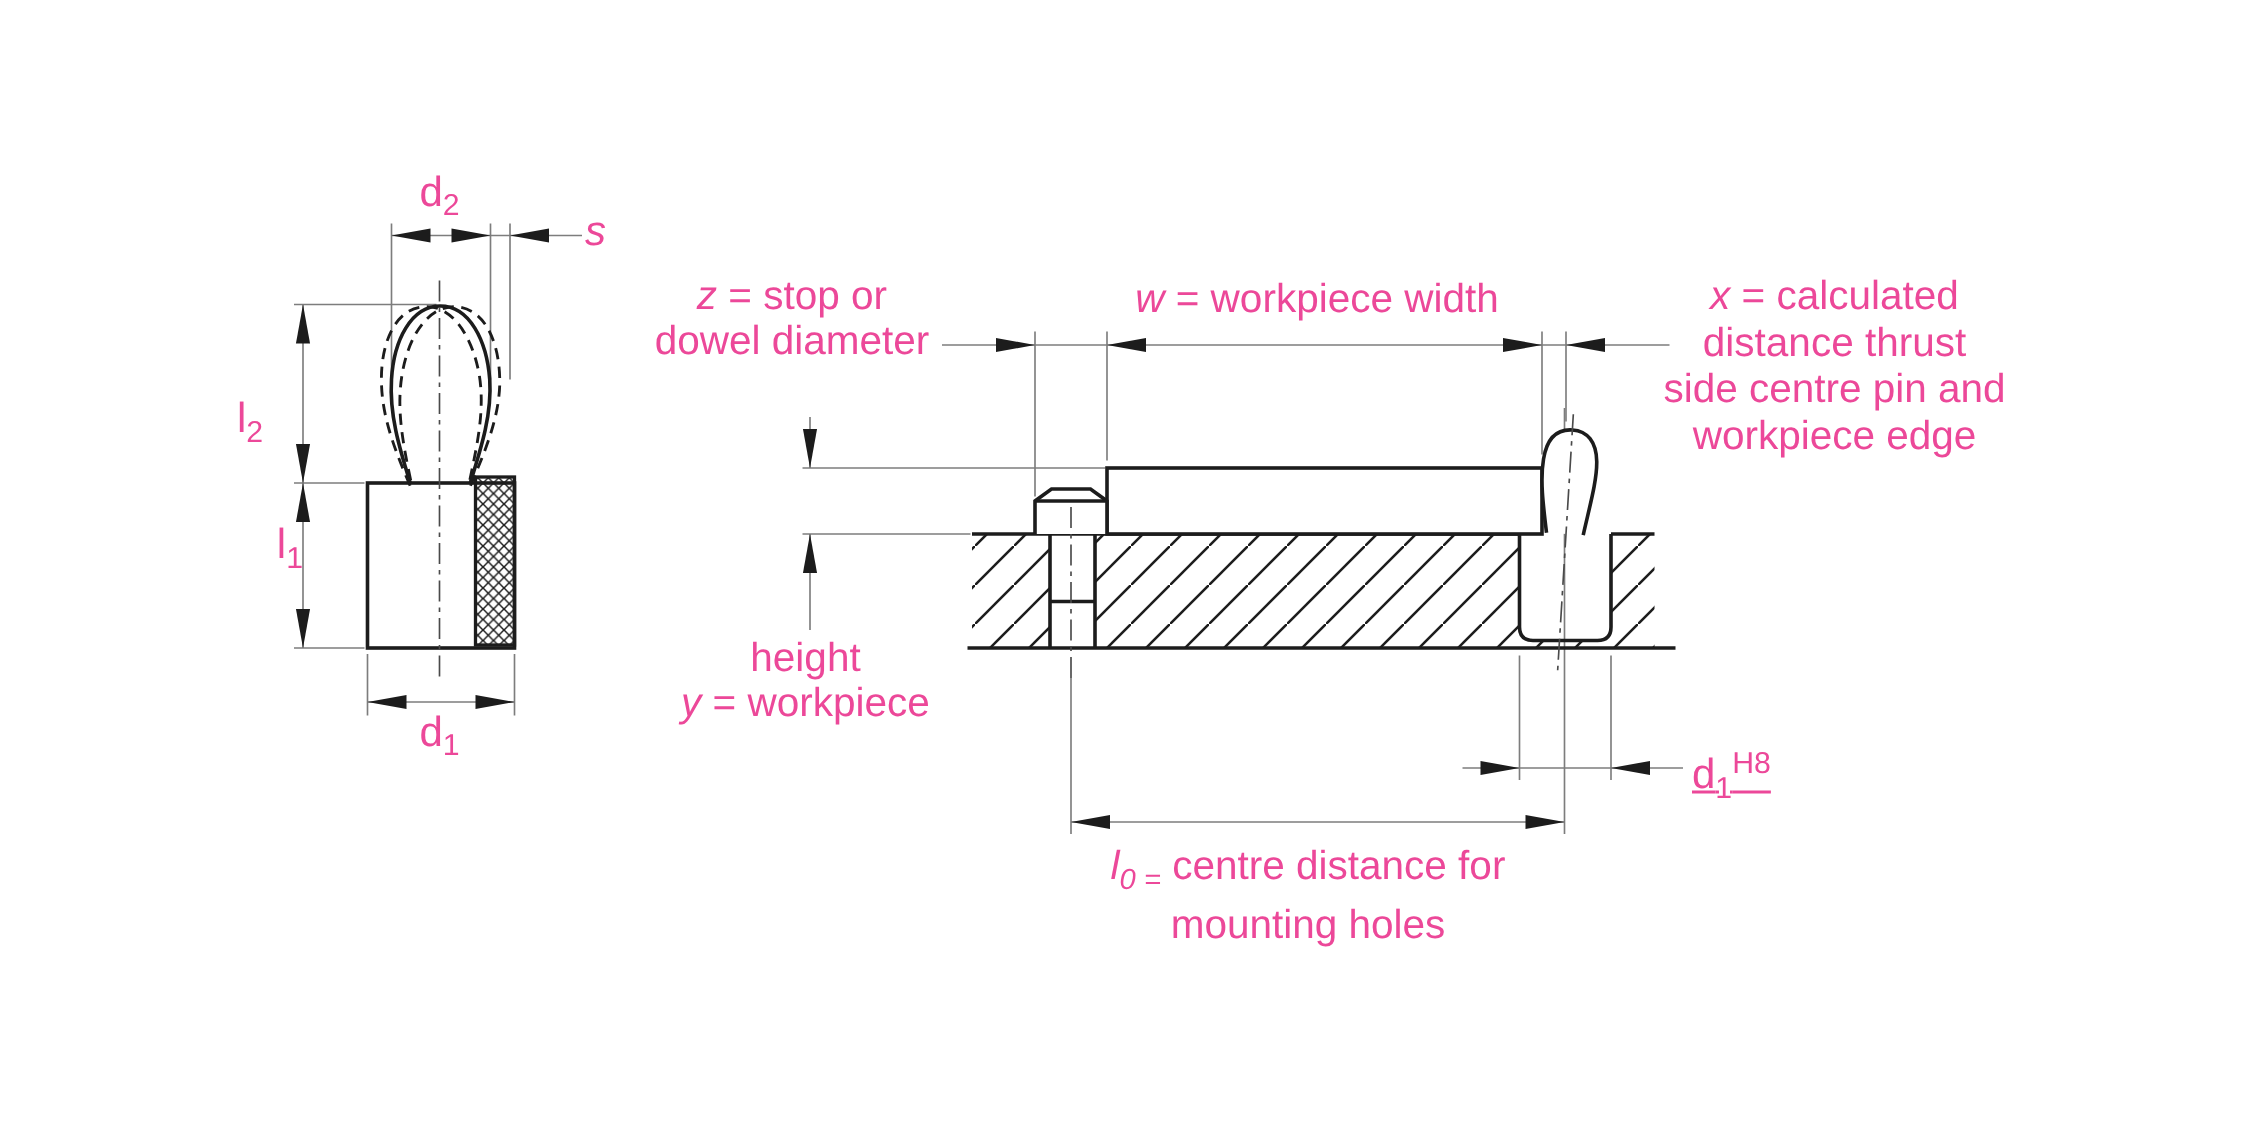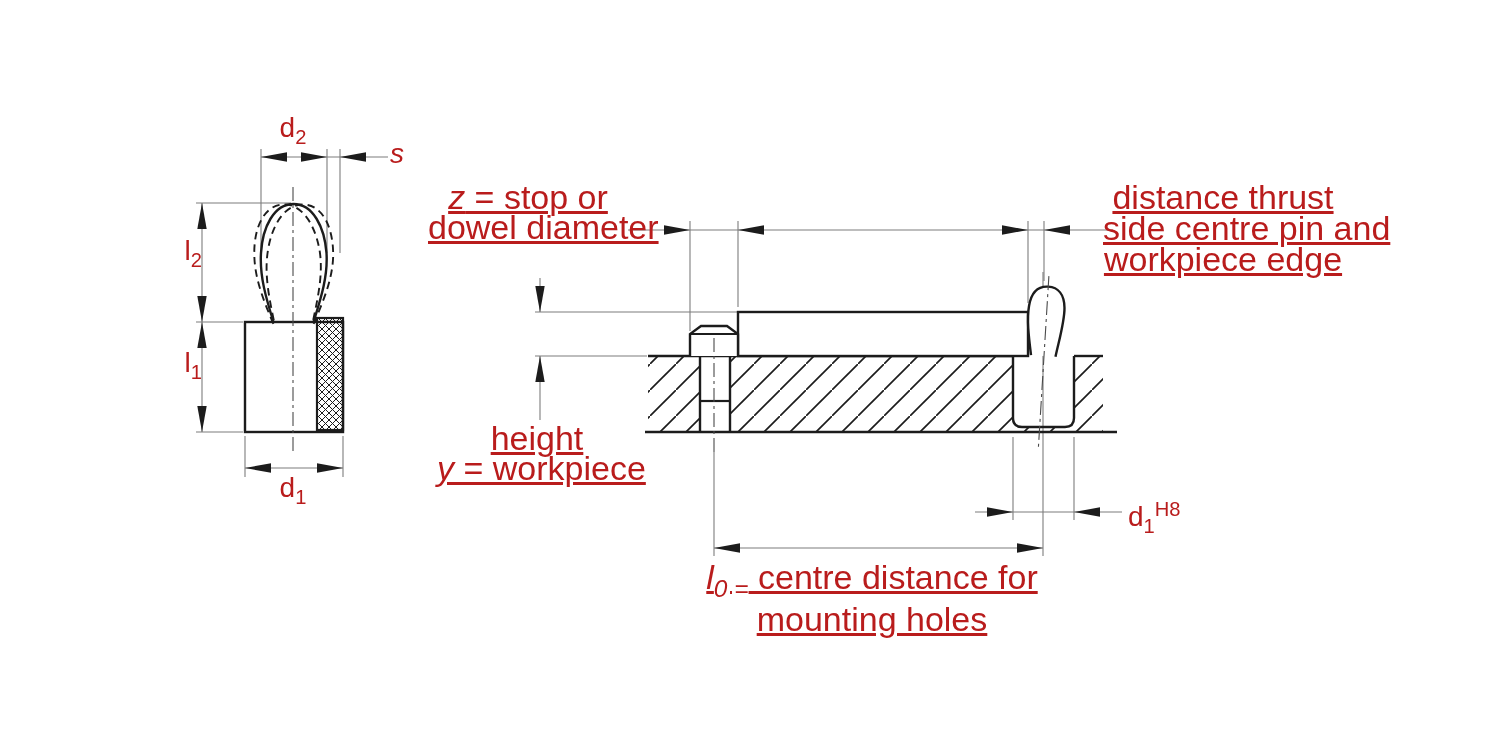--- a/index.html
+++ b/index.html
@@ -1,21 +1,21 @@
 <!DOCTYPE html>
 <html><head>
 <meta charset="utf-8">
 <style>
   html,body { margin:0; padding:0; background:#fff; }
   .diagram {
     position:relative; width:1500px; height:750px; background:#ffffff;
-    font-family:"Liberation Sans", sans-serif; color:#b91c1c; overflow:hidden;
+    font-family:"Liberation Sans", sans-serif; color:#ec4899; overflow:hidden;
   }
   .diagram svg { position:absolute; left:0; top:0; }
-  .lbl { position:absolute; text-align:center; font-size:34px; line-height:30px; white-space:nowrap;text-decoration:underline; }
+  .lbl { position:absolute; text-align:center; font-size:27px; line-height:30px; white-space:nowrap; }
   .lbl.multiline div { white-space:nowrap; }
   .dimlbl { position:absolute; font-size:28px; line-height:30px; white-space:nowrap; }
   .it { font-style:italic; }
   sub { font-size:0.72em; }
   sup { font-size:0.72em; }
   .xlbl { line-height:31px; }
 </style>
 </head>
 <body>
 
@@ -131,43 +131,47 @@
         <path d="M1013 512 L987 507.3 L987 516.7 Z"></path>
         <path d="M1074 512 L1100 507.3 L1100 516.7 Z"></path>
       </g>
     </g>
   </svg>
 
   <div class="dimlbl" style="left:263px; top:113px; width:60px; text-align:center;"><span>d</span><sub>2</sub></div>
 
   <div class="dimlbl it" style="left:390px; top:139px;"><span>s</span></div>
 
-  <div class="dimlbl" style="left:158px; top:236px; width:44px; text-align:right;"><span>l</span><sub>2</sub></div>
+  <div class="dimlbl" style="left:158px; top:264px; width:44px; text-align:left;"><span>l</span><sub>2</sub></div>
 
   <div class="dimlbl" style="left:158px; top:348px; width:44px; text-align:right;"><span>l</span><sub>1</sub></div>
 
   <div class="dimlbl" style="left:263px; top:473px; width:60px; text-align:center;"><span>d</span><sub>1</sub></div>
 
   <div class="lbl multiline" style="left:428px; top:182px; width:200px;">
     <div><span class="it">z</span><span> = stop or</span></div>
     <div>dowel diameter</div>
   </div>
 
+  <div class="lbl" style="left:738px; top:184px; width:280px;">
+    <span class="it">w</span><span> = workpiece width</span>
+  </div>
 
   <div class="lbl multiline xlbl" style="left:1103px; top:182px; width:240px;">
+    <div><span class="it">x</span><span> = calculated</span></div>
     <div>distance thrust</div>
     <div>side centre pin and</div>
     <div>workpiece edge</div>
   </div>
 
   <div class="lbl multiline" style="left:437px; top:423px; width:200px;">
     <div>height</div>
     <div><span class="it">y</span><span> = workpiece</span></div>
   </div>
 
   <div class="lbl multiline" style="left:702px; top:562px; width:340px;">
     <div><span class="it">l</span><sub class="it">0 =</sub> <span>centre distance for</span></div>
     <div>mounting holes</div>
   </div>
 
-  <div class="dimlbl" style="left:1128px; top:494px;"><span>d</span><sub>1</sub><sup>H8</sup></div>
+  <div class="dimlbl" style="left:1128px; top:494px;text-decoration:underline;"><span>d</span><sub>1</sub><sup>H8</sup></div>
 
 </div>
 
 </body></html>

